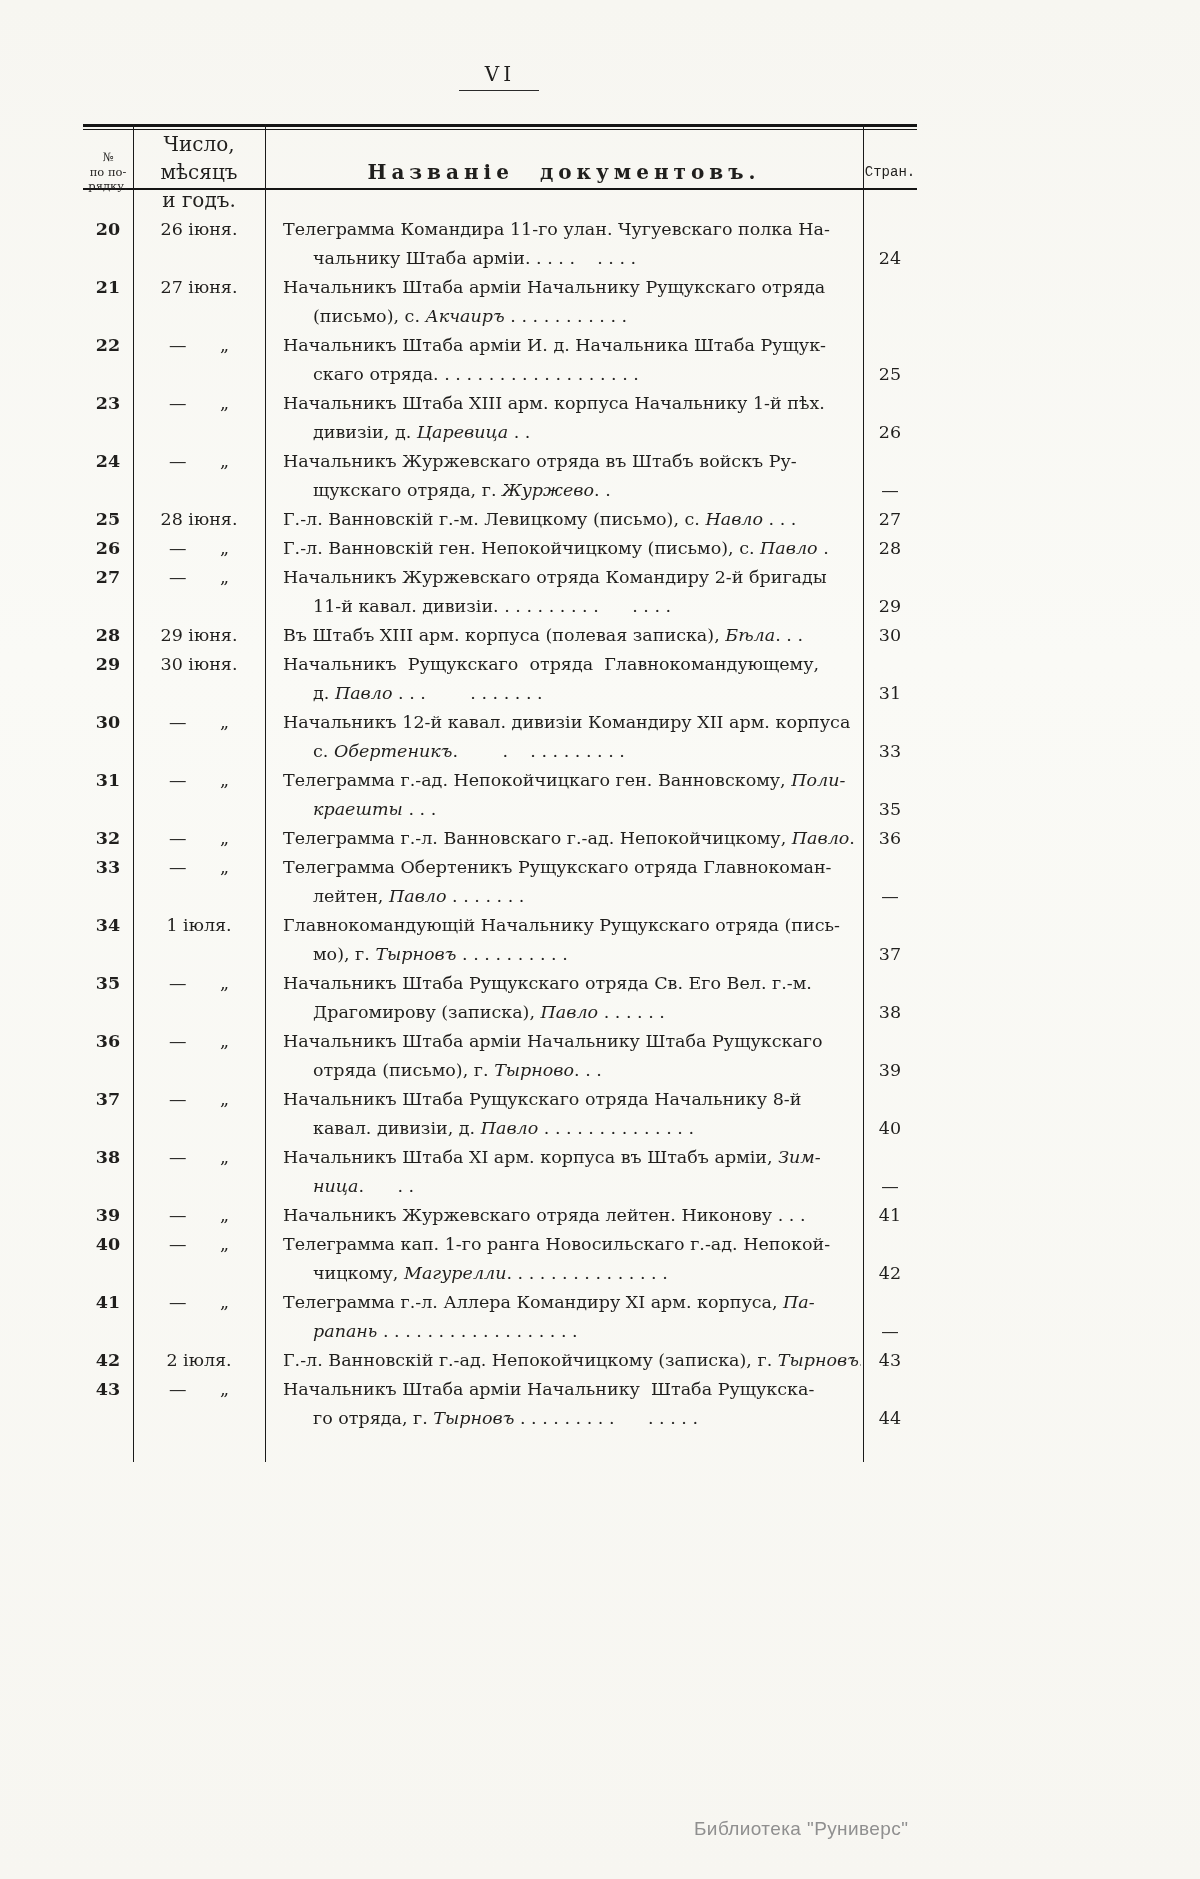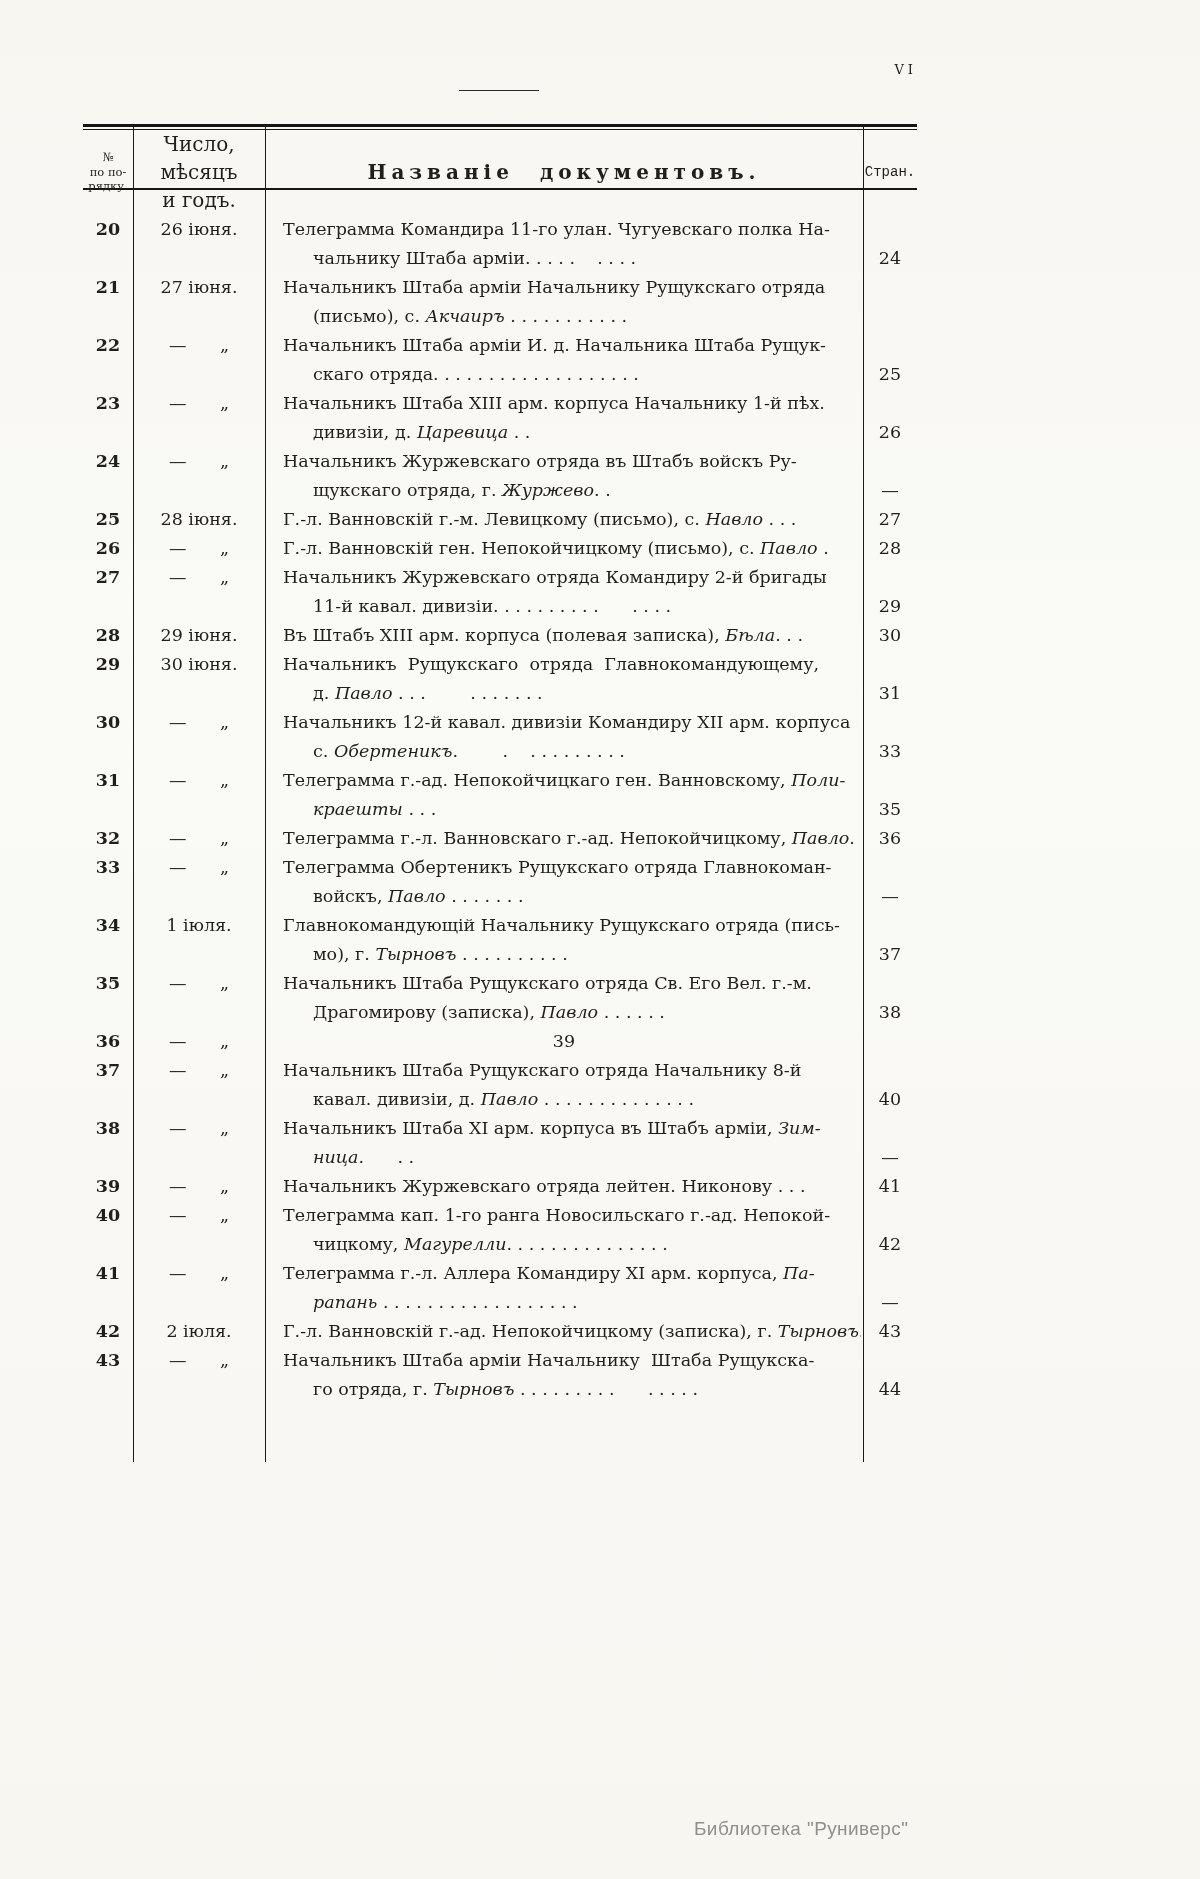--- a/index.html
+++ b/index.html
@@ -4,21 +4,21 @@
 <style>
   html,body { margin:0; padding:0; background:#e8e7e3; }
   .page {
     position:relative; width:1200px; height:1879px; overflow:hidden;
     background:linear-gradient(180deg,#f7f6f1 0%, #fafaf6 35%, #f7f6f1 100%);
     font-family:"DejaVu Serif","Liberation Serif",serif;
     color:#201f1d;
   }
   .folio {
     position:absolute; top:62px; left:83px; width:834px;
-    text-align:right; font-size:13px; letter-spacing:4px;
+    text-align:center; font-size:20px; letter-spacing:4px;
   }
   .folio-rule {
     position:absolute; top:90px; left:459px; width:80px; height:1px; background:#2a2a2a;
   }
   .scan-table { position:absolute; left:83px; top:124px; width:834px; }
   .rule-thick { height:3px; background:#151515; }
   .rule-thin  { height:1px; background:#151515; margin-top:2px; }
   .vline { position:absolute; top:0; width:1px; height:1338px; background:#1a1a1a; }
   .vline-1 { left:50px; }
   .vline-2 { left:182px; }
@@ -186,21 +186,21 @@
           <div class="cell cell-title">
             <div class="line"><span>Телеграмма г.-л. Ванновскаго г.-ад. Непокойчицкому, </span><span class="it">Павло</span><span>.</span></div>
           </div>
           <div class="cell cell-page">36</div>
         </div>
         <div class="row">
           <div class="cell cell-no">33</div>
           <div class="cell cell-date">—      „</div>
           <div class="cell cell-title">
             <div class="line"><span>Телеграмма Обертеникъ Рущукскаго отряда Главнокоман-</span></div>
-            <div class="line cont"><span>войскъ, </span><span class="it">Павло</span><span> . . . . . . .</span></div>
+            <div class="line cont"><span>лейтен, </span><span class="it">Павло</span><span> . . . . . . .</span></div>
           </div>
           <div class="cell cell-page">—</div>
         </div>
         <div class="row">
           <div class="cell cell-no">34</div>
           <div class="cell cell-date">1 іюля.</div>
           <div class="cell cell-title">
             <div class="line"><span>Главнокомандующій Начальнику Рущукскаго отряда (пись-</span></div>
             <div class="line cont"><span>мо), г. </span><span class="it">Тырновъ</span><span> . . . . . . . . . .</span></div>
           </div>
@@ -211,20 +211,24 @@
           <div class="cell cell-date">—      „</div>
           <div class="cell cell-title">
             <div class="line"><span>Начальникъ Штаба Рущукскаго отряда Св. Его Вел. г.-м.</span></div>
             <div class="line cont"><span>Драгомирову (записка), </span><span class="it">Павло</span><span> . . . . . .</span></div>
           </div>
           <div class="cell cell-page">38</div>
         </div>
         <div class="row">
           <div class="cell cell-no">36</div>
           <div class="cell cell-date">—      „</div>
+          <div class="cell cell-title">
+            <div class="line"><span>Начальникъ Штаба арміи Начальнику Штаба Рущукскаго</span></div>
+            <div class="line cont"><span>отряда (письмо), г. </span><span class="it">Тырново</span><span>. . .</span></div>
+          </div>
           <div class="cell cell-page">39</div>
         </div>
         <div class="row">
           <div class="cell cell-no">37</div>
           <div class="cell cell-date">—      „</div>
           <div class="cell cell-title">
             <div class="line"><span>Начальникъ Штаба Рущукскаго отряда Начальнику 8-й</span></div>
             <div class="line cont"><span>кавал. дивизіи, д. </span><span class="it">Павло</span><span> . . . . . . . . . . . . . .</span></div>
           </div>
           <div class="cell cell-page">40</div>

